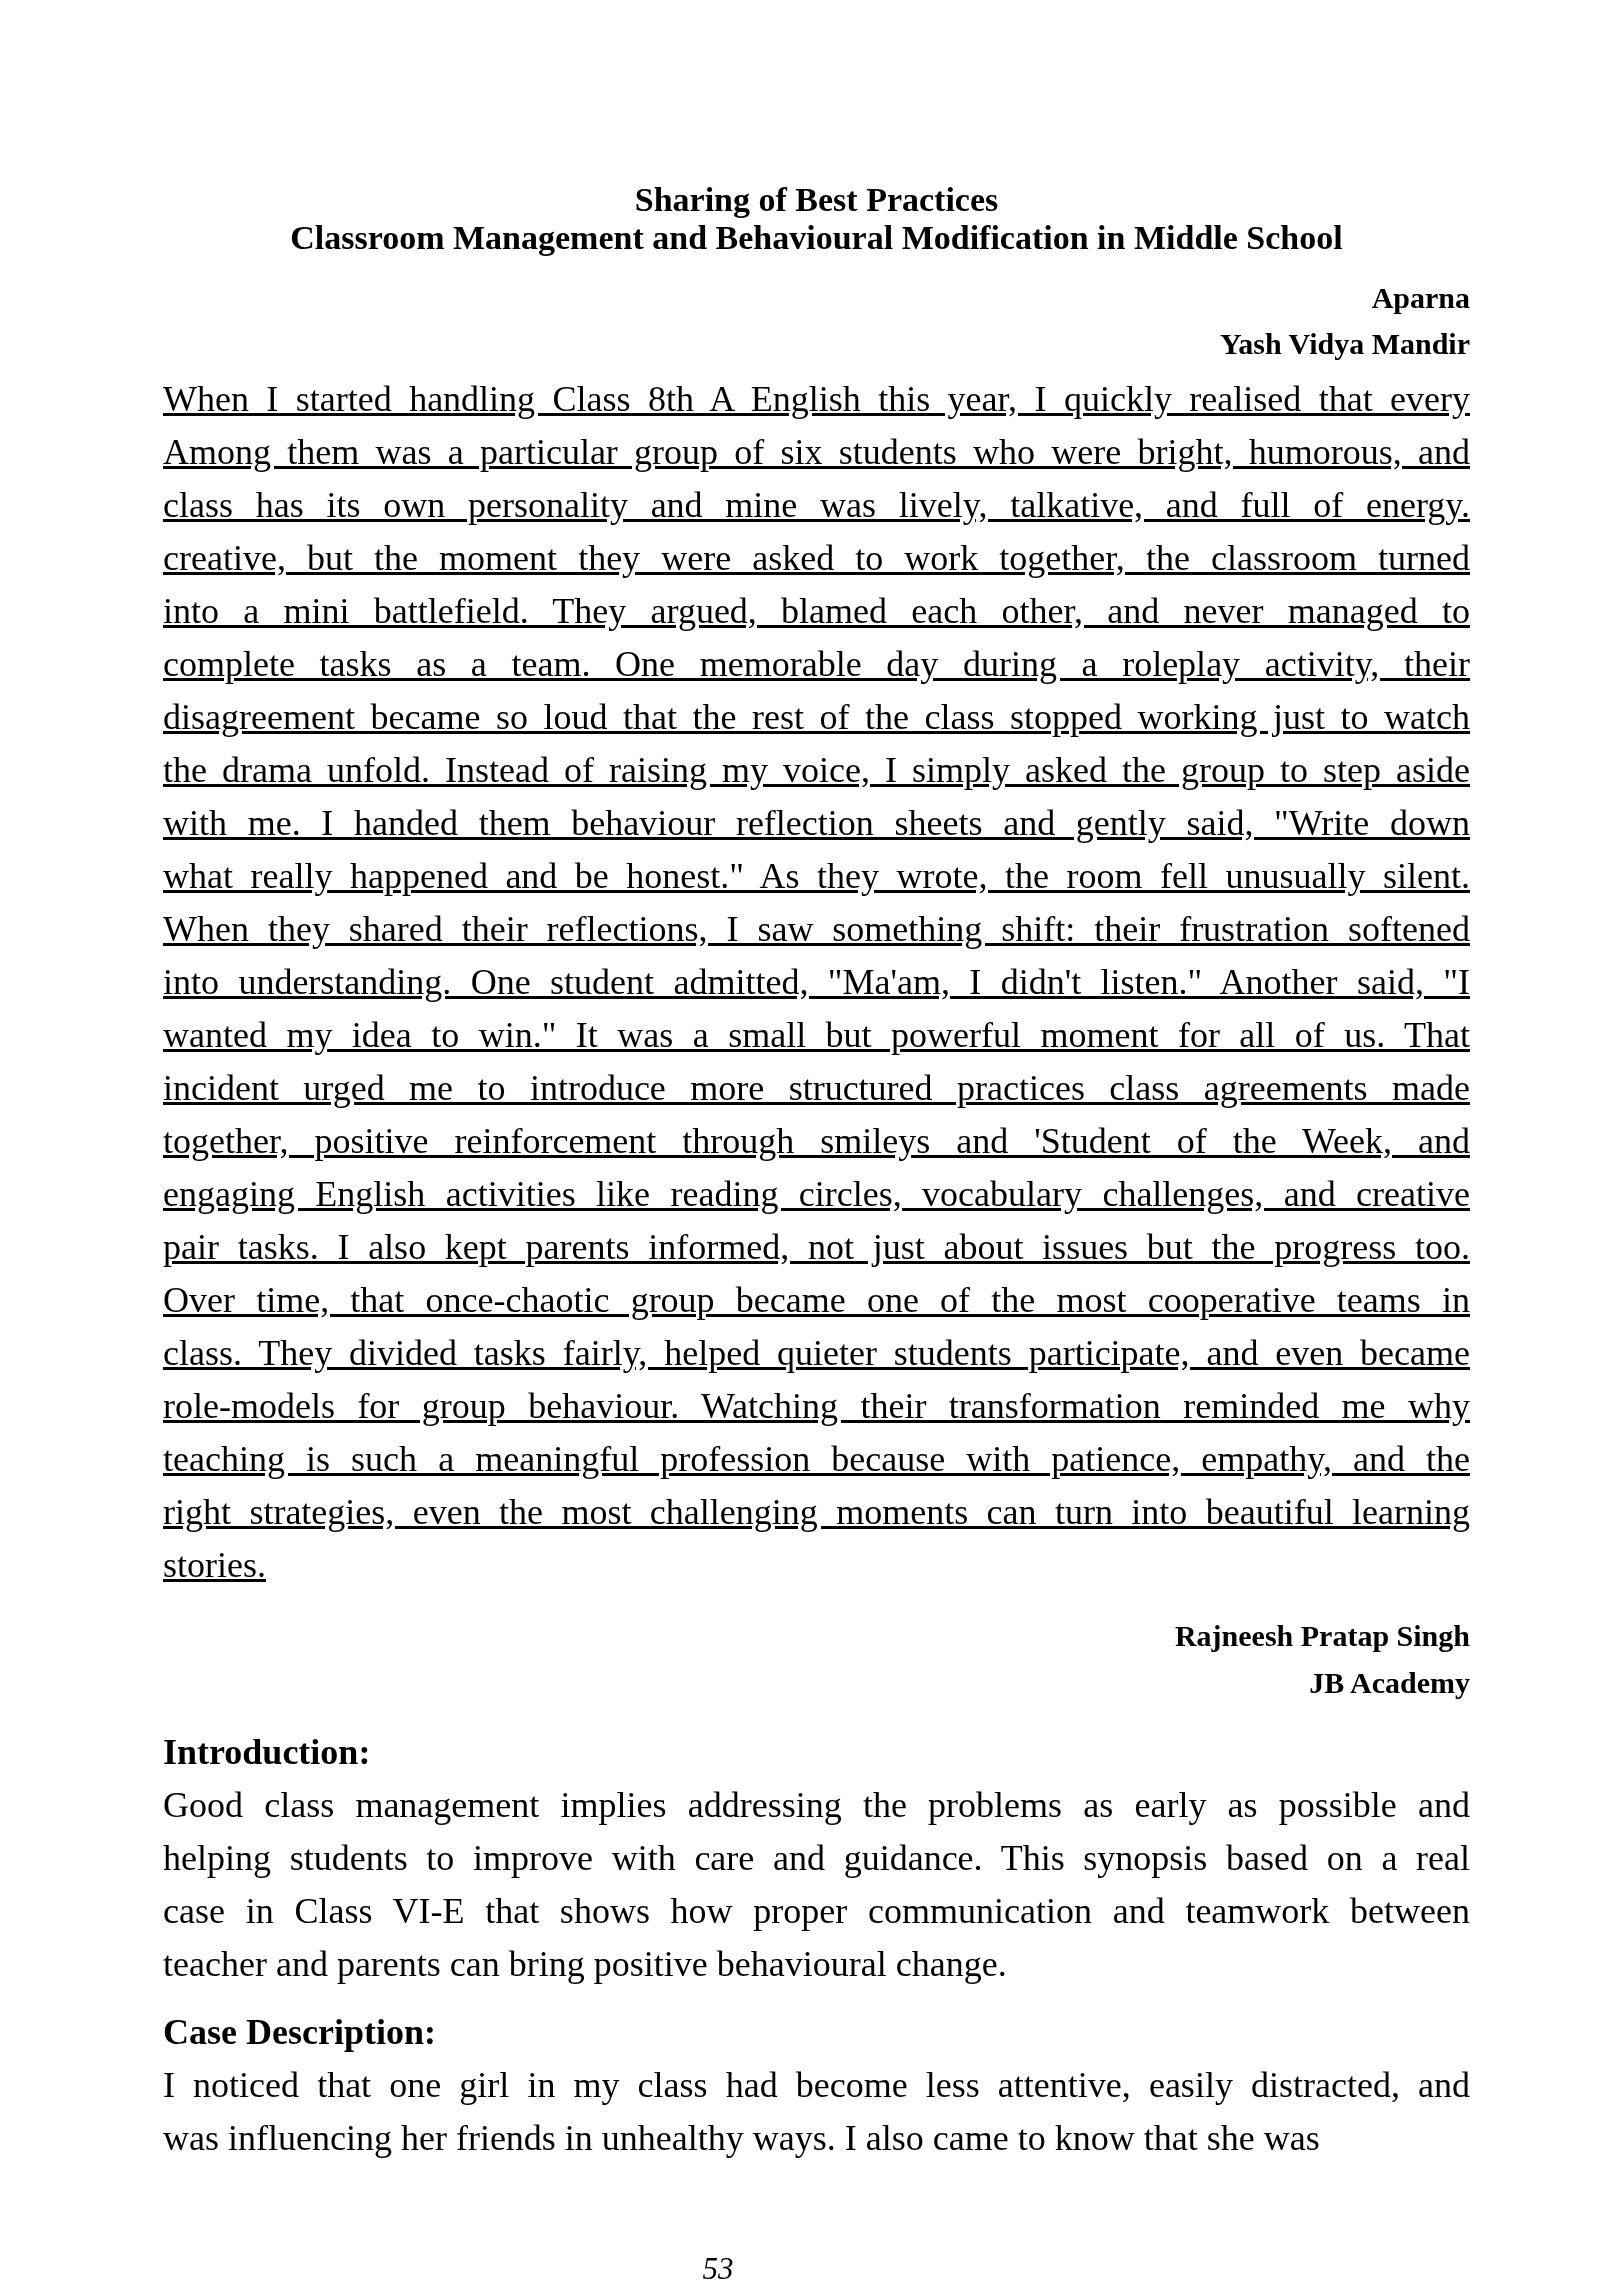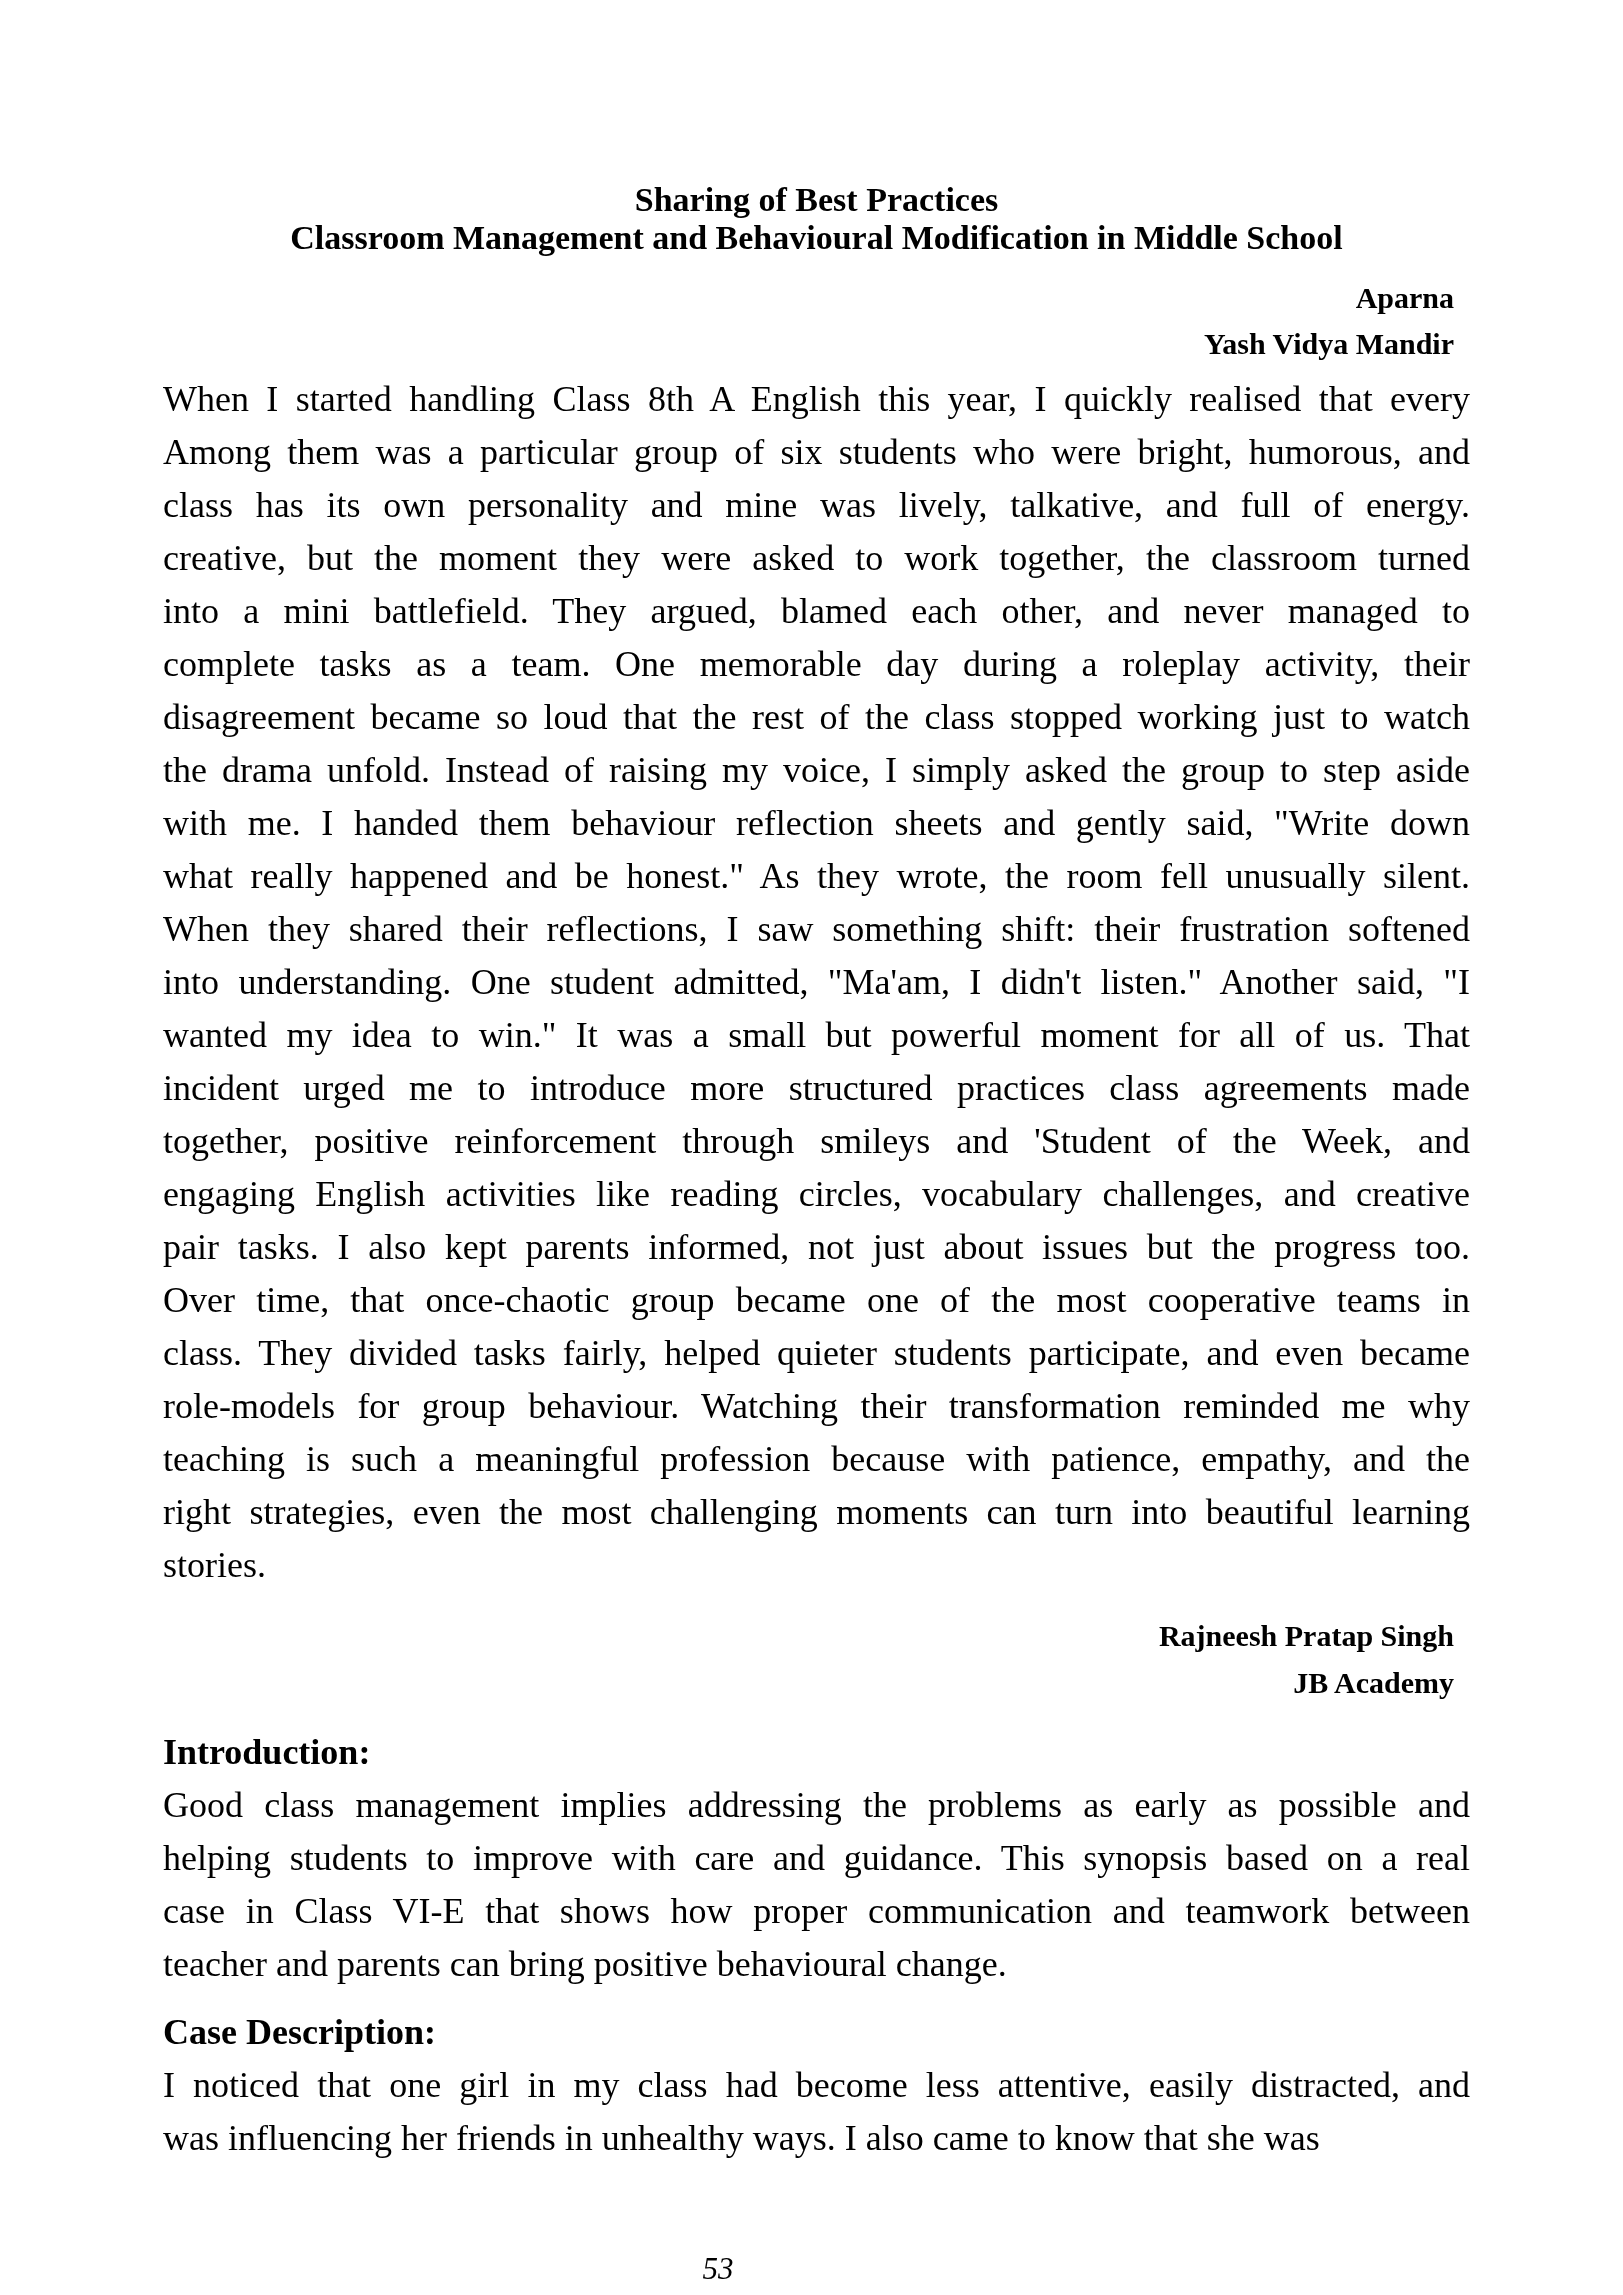--- a/index.html
+++ b/index.html
@@ -2,38 +2,38 @@
 <html style="font-size:10.5px"><head>
 <meta charset="utf-8">
 <style>
   html, body { margin: 0; padding: 0; background: #ffffff; }
   body { width: 1623px; height: 2295px; position: relative; overflow: hidden;
          font-family: "Liberation Serif", "DejaVu Serif", serif; color: #000; }
   .page { position: absolute; left: 163px; top: 0; width: 1307px; }
   .title { position: absolute; left: 0; width: 1307px; text-align: center; font-weight: bold; font-size: 34px; line-height: 39px; }
   .t1 { top: 180px; }
   .t2 { top: 218px; }
-  .byline { position: absolute; right: 16px; text-align: center; font-weight: bold; font-size: 30px; line-height: 37px; }
+  .byline { position: absolute; right: 0; text-align: center; font-weight: bold; font-size: 30px; line-height: 37px; }
   .para { position: absolute; left: 0; width: 1307px; font-size: 36px; line-height: 53px; text-align: justify; margin: 0; }
   .para .ln { display: block; text-align: justify; text-align-last: justify; white-space: nowrap; }
   .para .ln.last { text-align-last: left; }
   .heading { position: absolute; left: 0; font-weight: bold; font-size: 36px; line-height: 39px; }
   .pagenum { position: absolute; left: 0; width: 1436px; text-align: center; top: 2250px; font-style: italic; font-size: 31px; line-height: 37px; }
 </style>
 </head>
 <body>
 
 <div class="page">
   <div class="title t1">Sharing of Best Practices</div>
   <div class="title t2">Classroom Management and Behavioural Modification in Middle School</div>
 
   <div class="byline" style="top:279px;">Aparna</div>
   <div class="byline" style="top:325px;">Yash Vidya Mandir</div>
 
-  <div class="para" id="p1" style="top:373px;">
+  <div class="para" id="p1" style="top:373px;text-decoration:underline;">
       <span class="ln">When I started handling Class 8th A English this year, I quickly realised that every</span>
       <span class="ln">Among them was a particular group of six students who were bright, humorous, and</span>
       <span class="ln">class has its own personality and mine was lively, talkative, and full of energy.</span>
       <span class="ln">creative, but the moment they were asked to work together, the classroom turned</span>
       <span class="ln">into a mini battlefield. They argued, blamed each other, and never managed to</span>
       <span class="ln">complete tasks as a team. One memorable day during a roleplay activity, their</span>
       <span class="ln">disagreement became so loud that the rest of the class stopped working just to watch</span>
       <span class="ln">the drama unfold. Instead of raising my voice, I simply asked the group to step aside</span>
       <span class="ln">with me. I handed them behaviour reflection sheets and gently said, "Write down</span>
       <span class="ln">what really happened and be honest." As they wrote, the room fell unusually silent.</span>

